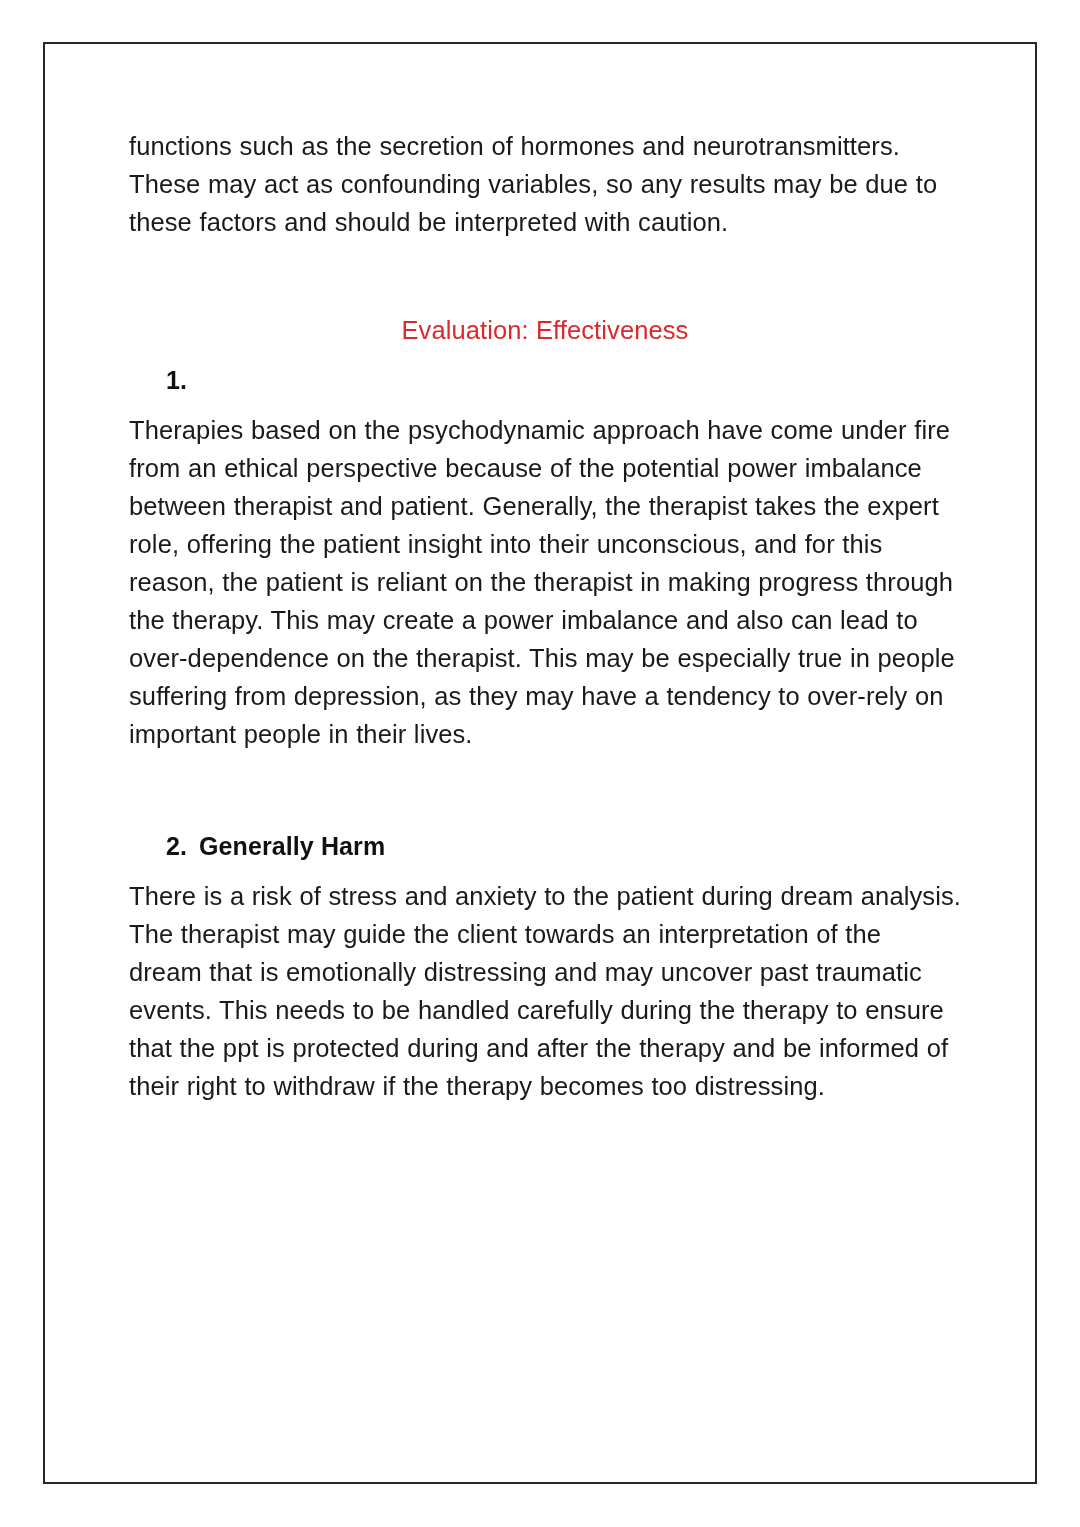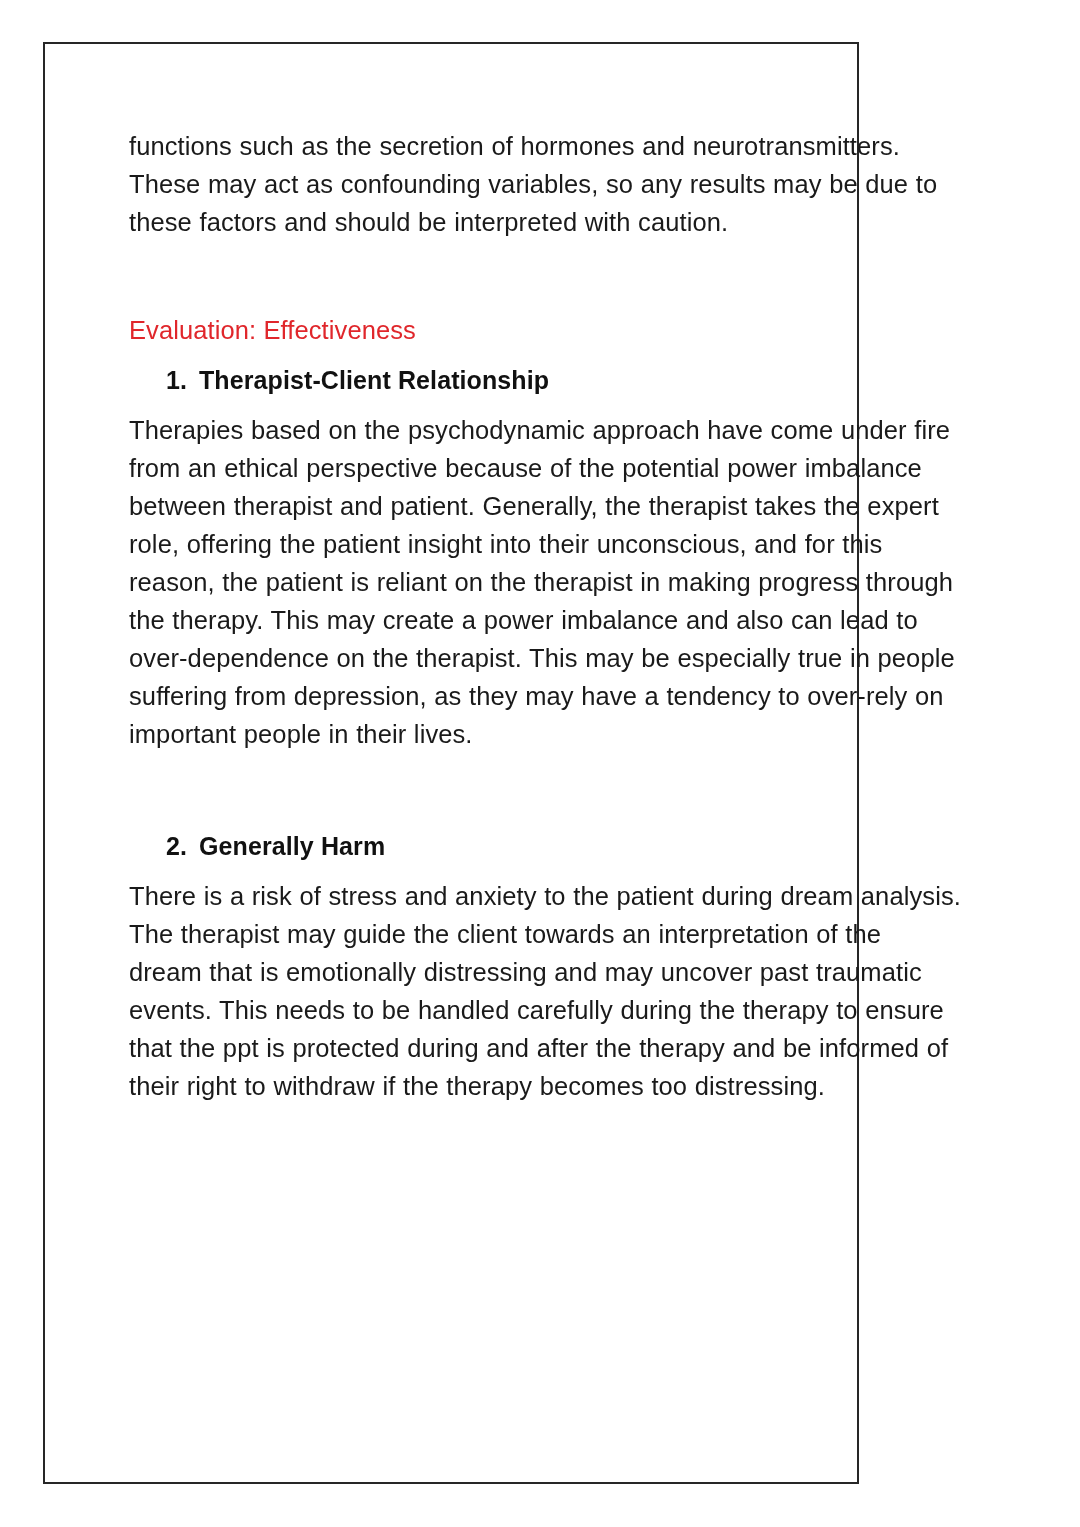--- a/index.html
+++ b/index.html
@@ -12,21 +12,21 @@
     height: 1527px;
     font-family: "Liberation Sans", sans-serif;
     -webkit-font-smoothing: antialiased;
   }
 
   
   .page-sheet {
     position: absolute;
     left: 43px;
     top: 42px;
-    width: 816px;
+    width: 994px;
     height: 1442px;
     box-sizing: border-box;
     border: 2px solid #262626;
     background: #ffffff;
   }
 
   
   .content {
     position: absolute;
     left: 84px;      
@@ -48,20 +48,21 @@
   .gap-after-heading { height: 16px; }
   .gap-before-body { height: 14px; }
 
   h2.section-heading {
     margin: 0;
     font-size: 25.5px;
     line-height: 34px;
     font-weight: 400;
     color: #E0262B;
     letter-spacing: 0.1px;
+    text-align: center;
   }
 
   
   .numbered-item {
     display: flex;
     align-items: baseline;
     margin: 0;
     padding-left: 37px;   
     font-size: 25px;
     line-height: 34px;
@@ -88,21 +89,20 @@
     <p class="body-text">functions such as the secretion of hormones and neurotransmitters. These may act as confounding variables, so any results may be due to these factors and should be interpreted with caution.</p>
 
     <div class="gap-after-intro"></div>
 
     <h2 class="section-heading">Evaluation: Effectiveness</h2>
 
     <div class="gap-after-heading"></div>
 
     <div class="numbered-item">
       <span class="num">1.</span>
-      <span class="item-label">Therapist-Client Relationship</span>
     </div>
 
     <div class="gap-before-body"></div>
 
     <p class="body-text">Therapies based on the psychodynamic approach have come under fire from an ethical perspective because of the potential power imbalance between therapist and patient. Generally, the therapist takes the expert role, offering the patient insight into their unconscious, and for this reason, the patient is reliant on the therapist in making progress through the therapy. This may create a power imbalance and also can lead to over-dependence on the therapist. This may be especially true in people suffering from depression, as they may have a tendency to over-rely on important people in their lives.</p>
 
     <div class="gap-after-para1"></div>
 
     <div class="numbered-item">
       <span class="num">2.</span>

